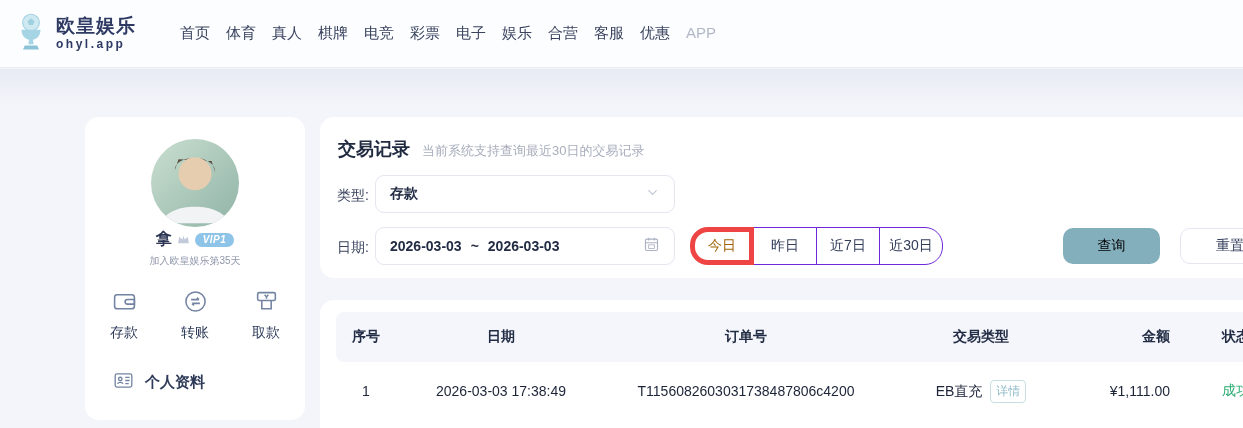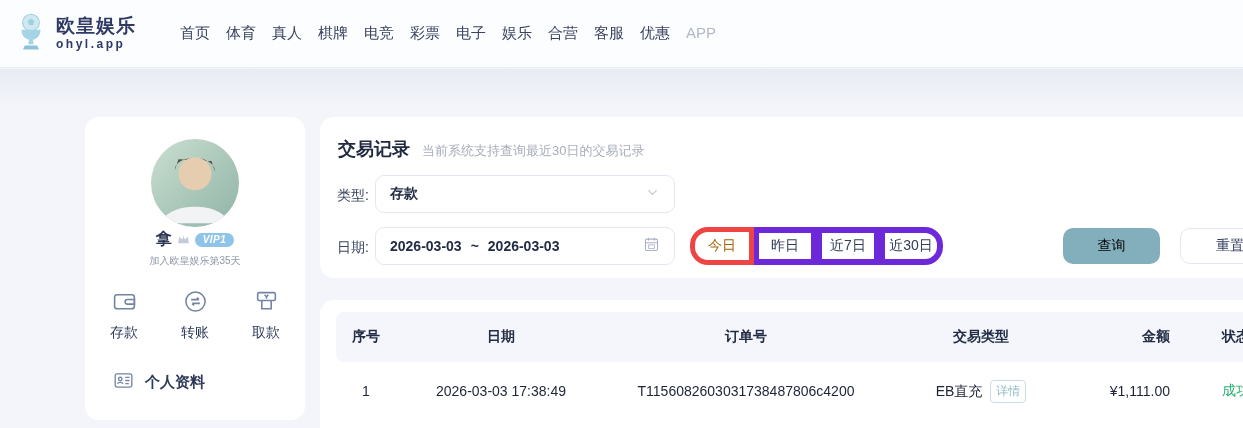--- a/index.html
+++ b/index.html
@@ -81,21 +81,21 @@
   .input-box {
     position:absolute; left:55px; width:300px; height:38px;
     border:1px solid #e4e7f1; border-radius:9px; background:#fff;
     display:flex; align-items:center; padding:0 14px; cursor:pointer;
   }
   .input-box .val { font-size:14px; font-weight:bold; color:#222c44; }
   .input-box .sep { font-size:14px; font-weight:bold; color:#222c44; margin:0 9px; }
   .input-box .spacer { flex:1; }
   .range-group { position:absolute; left:370px; top:110px; display:flex; }
   .range-btn {
-    width:64px; height:38px; border:6px solid #6d28d9; background:#fff;
+    width:64px; height:38px; border:1px solid #6d28d9; background:#fff;
     display:flex; align-items:center; justify-content:center;
     font-size:14px; color:#323d59; margin-left:-1px; cursor:pointer;
   }
   .range-btn.first { border-radius:18px 0 0 18px; margin-left:0; }
   .range-btn.last { border-radius:0 18px 18px 0; }
   .range-btn.active { border:5px solid #ef4444; color:#a16207; z-index:1; }
   .search-btn {
     position:absolute; left:743px; top:111px; width:97px; height:36px;
     background:#83aebc; border:none; border-radius:10px; color:#000000; font-size:14px;
     display:flex; align-items:center; justify-content:center; cursor:pointer;

